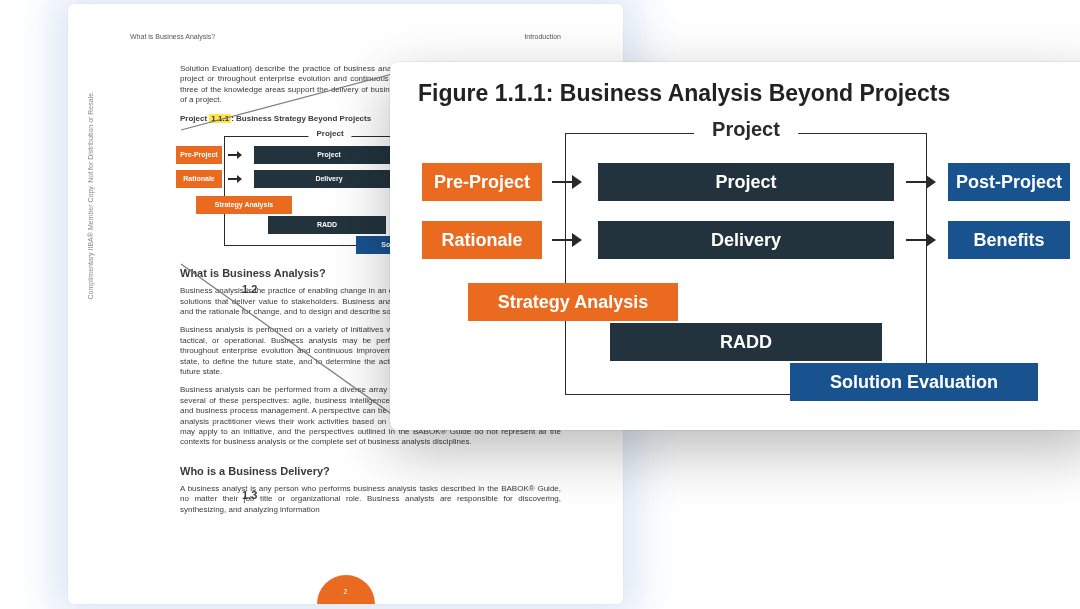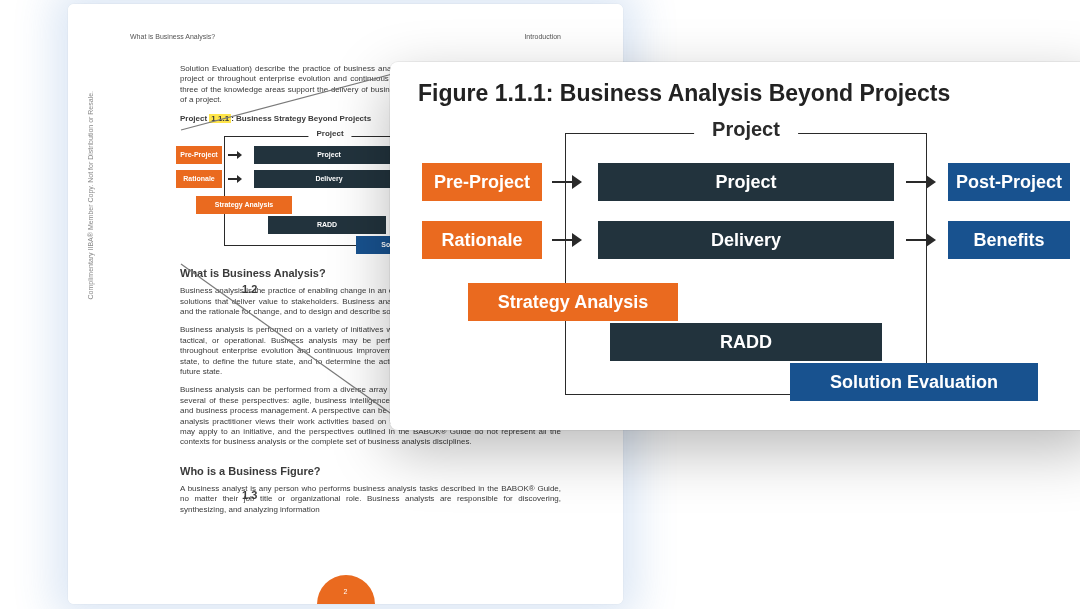--- a/index.html
+++ b/index.html
@@ -101,21 +101,21 @@
     <div style="position:relative;">
       <div class="secnum" style="top:16px;">1.2</div>
       <div class="secttl">What is Business Analysis?</div>
     </div>
     <p>Business analysis is the practice of enabling change in an enterprise by defining needs and recommending solutions that deliver value to stakeholders. Business analysis enables an enterprise to articulate needs and the rationale for change, and to design and describe solutions that can deliver value.</p>
     <p>Business analysis is performed on a variety of initiatives within an enterprise. Initiatives may be strategic, tactical, or operational. Business analysis may be performed within the boundaries of a project or throughout enterprise evolution and continuous improvement. It can be used to understand the current state, to define the future state, and to determine the activities required to move from the current to the future state.</p>
     <p>Business analysis can be performed from a diverse array of perspectives. The BABOK® Guide describes several of these perspectives: agile, business intelligence, information technology, business architecture, and business process management. A perspective can be thought of as a lens through which the business analysis practitioner views their work activities based on the current context. One or many perspectives may apply to an initiative, and the perspectives outlined in the BABOK® Guide do not represent all the contexts for business analysis or the complete set of business analysis disciplines.</p>
 
     <div style="position:relative;">
       <div class="secnum" style="top:16px;margin-top:8px;">1.3</div>
-      <div class="secttl">Who is a Business Figure?</div>
+      <div class="secttl">Who is a Business Delivery?</div>
     </div>
     <p>A business analyst is any person who performs business analysis tasks described in the BABOK® Guide, no matter their job title or organizational role. Business analysts are responsible for discovering, synthesizing, and analyzing information</p>
   </div>
 
   <div class="orange-dot">2</div>
 </div>
 
 <svg class="callout" style="left:0;top:0;width:1080px;height:609px;">
   <line x1="181" y1="130" x2="400" y2="72"></line>
   <line x1="181" y1="264" x2="400" y2="420"></line>

